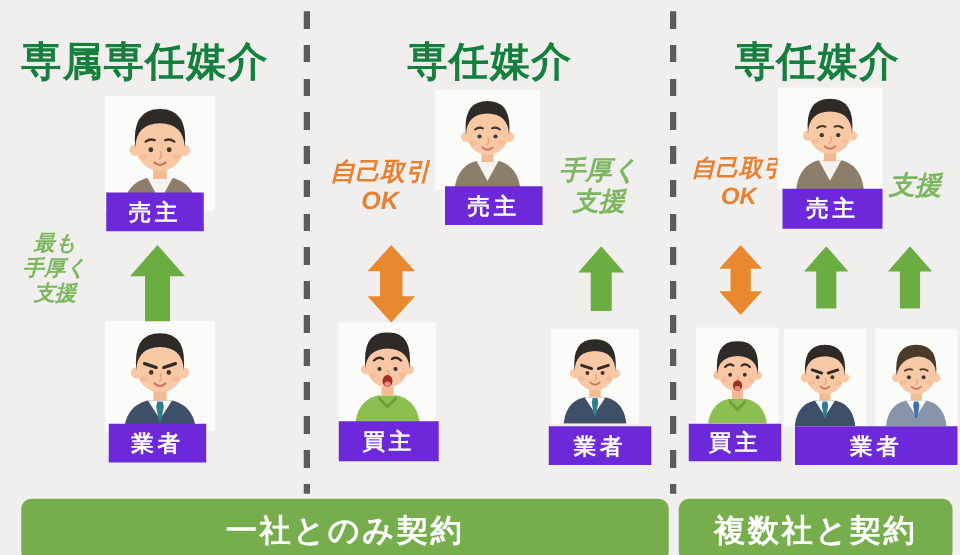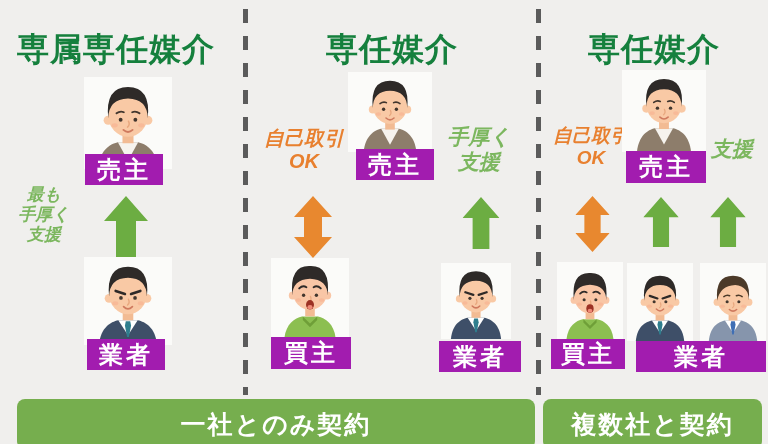--- a/index.html
+++ b/index.html
@@ -9,21 +9,21 @@
   .col-title{position:absolute;font-weight:bold;font-size:32px;color:#15803d;text-align:center;letter-spacing:1px;line-height:1;margin-top:20px;}
   .note{position:absolute;font-weight:bold;white-space:pre-line;text-align:center;line-height:1.17;font-style:italic;}
   .note-green{color:#7cb75f;}
   .note-orange{color:#e8802f;}
 
   .divider{position:absolute;width:5px;background-image:repeating-linear-gradient(180deg,#5b5b5b 0 14px,rgba(0,0,0,0) 14px 27px);}
 
   .person{position:absolute;background:#fbfbf9;}
   .person svg{width:100%;height:100%;display:block;}
 
-  .name-label{position:absolute;background:#a21caf;color:#ffffff;font-weight:bold;font-size:24px;letter-spacing:3px;display:flex;align-items:center;justify-content:center;}
+  .name-label{position:absolute;background:#6d28d9;color:#ffffff;font-weight:bold;font-size:18px;letter-spacing:3px;display:flex;align-items:center;justify-content:center;}
 
   .arrow{position:absolute;}
   .arrow svg{display:block;width:100%;height:100%;}
 
   .bar{position:absolute;height:50px;background:#76ae4e;border-radius:8px;color:#ffffff;font-weight:bold;font-size:25px;letter-spacing:2px;display:flex;align-items:center;justify-content:center;}
 </style>
 </head>
 <body>
 
 <svg width="0" height="0" style="position:absolute" aria-hidden="true">

